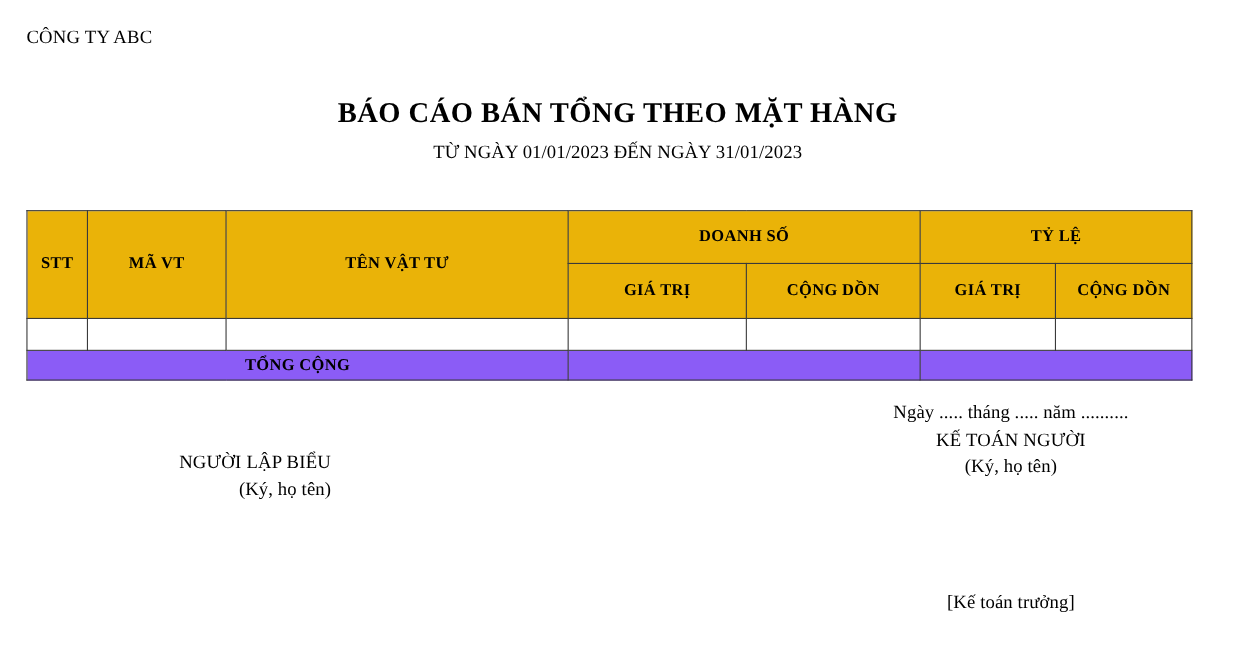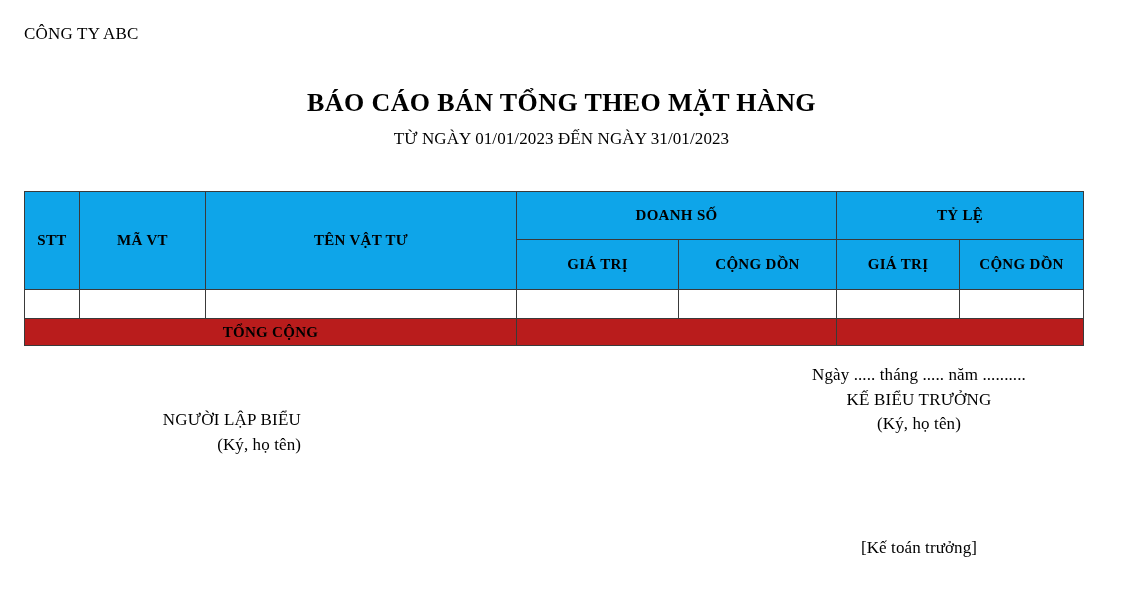--- a/index.html
+++ b/index.html
@@ -70,28 +70,28 @@
   }
   table.report th,
   table.report td {
     border: 1px solid #3a3a3a;
     padding: 0;
     vertical-align: middle;
     font-weight: bold;
     text-align: center;
   }
   table.report thead th {
-    background: #0ea5e9;
+    background: #eab308;
     letter-spacing: 0.3px;
   }
   .h-tall   { height: 96px; }
   .h-top    { height: 47px; }
   .h-bottom { height: 49px; margin-left: 43px; }
   .row-data td { height: 28px; background: #ffffff; }
-  .row-total td { height: 26px; background: #b91c1c; margin-left: 27px; }
+  .row-total td { height: 26px; background: #8b5cf6; margin-left: 27px; }
   .total-label {
     text-align: right;
     padding-right: 12px;
     letter-spacing: 0.3px;
   }
 
   
   col.c-stt   { width: 55px; }
   col.c-mavt  { width: 126px; }
   col.c-ten   { width: 311px; }
@@ -191,19 +191,19 @@
     </table>
   </div>
 
   <div class="sign-left">
     <div class="sign-role">NGƯỜI LẬP BIỂU</div>
     <div class="sign-note">(Ký, họ tên)</div>
   </div>
 
   <div class="sign-right">
     <div class="sign-date">Ngày ..... tháng ..... năm ..........</div>
-    <div class="sign-role">KẾ BIỂU TRƯỞNG</div>
+    <div class="sign-role">KẾ TOÁN NGƯỜI</div>
     <div class="sign-note">(Ký, họ tên)</div>
   </div>
 
   <div class="footer-tag">[Kế toán trưởng]</div>
 
 </div>
 
 </body></html>

